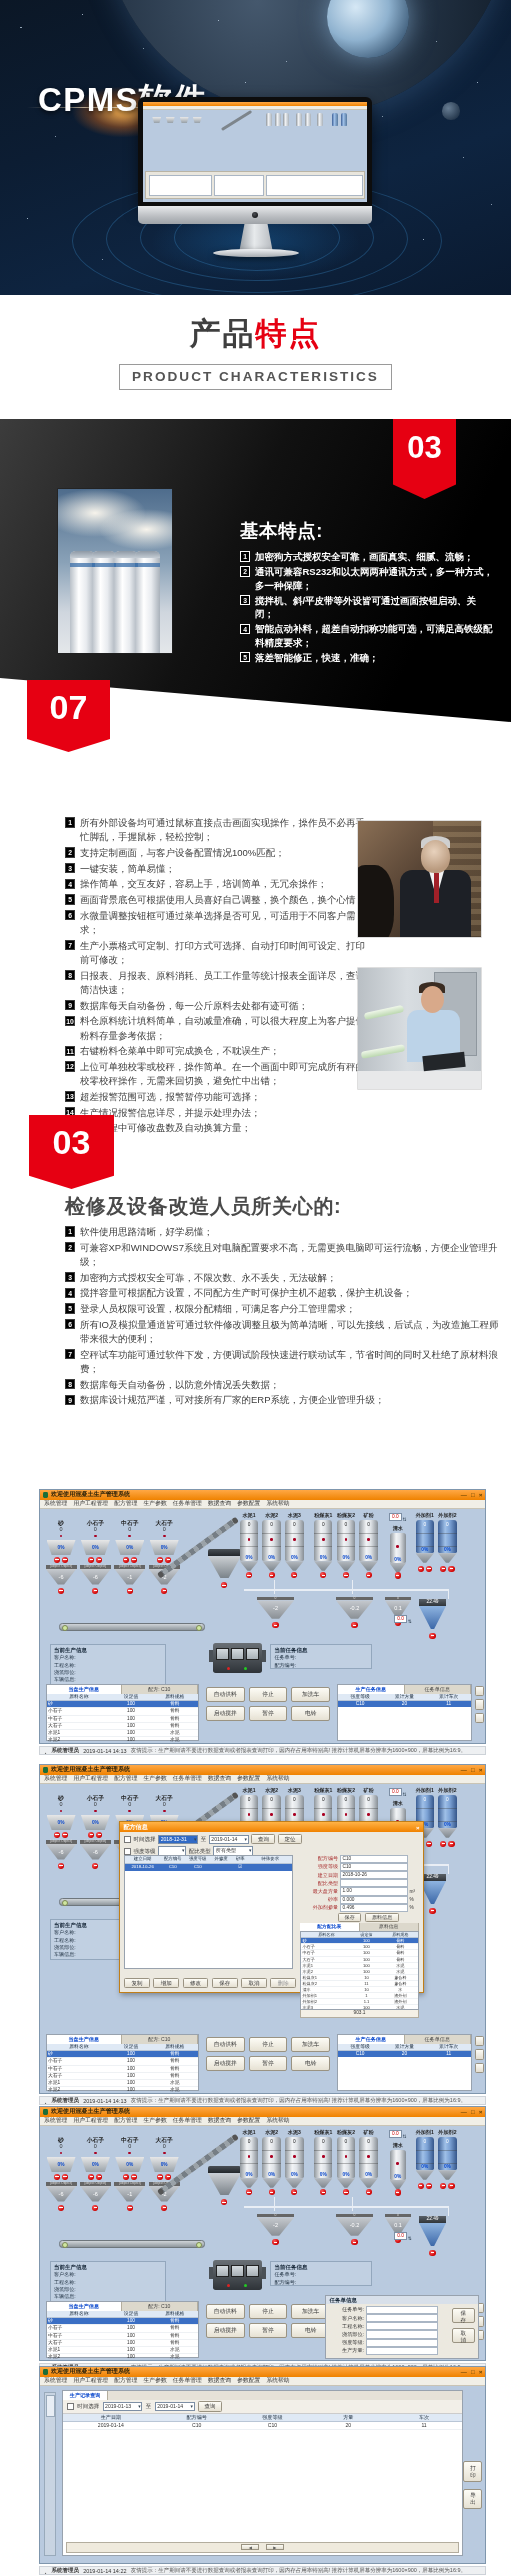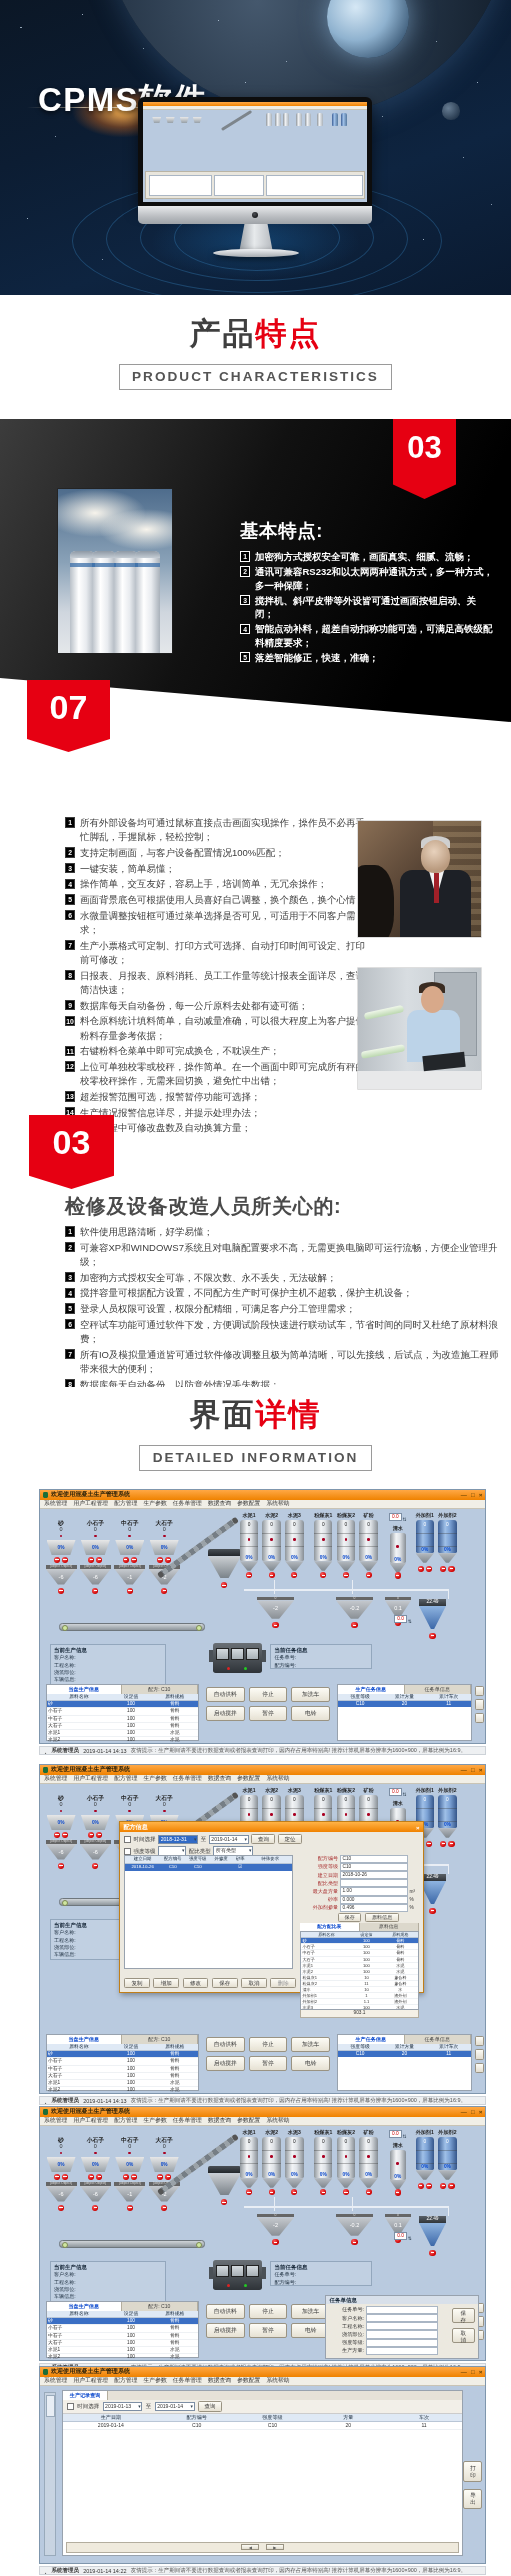--- a/index.html
+++ b/index.html
@@ -563,42 +563,36 @@
       <div class="feat">
         <span class="num"></span>
         <p>搅拌容量可根据配方设置，不同配方生产时可保护主机不超载，保护主机设备；</p>
       </div>
       <div class="feat">
         <span class="num"></span>
         <p>登录人员权限可设置，权限分配精细，可满足客户分工管理需求；</p>
       </div>
       <div class="feat">
         <span class="num"></span>
+        <p>所有IO及模拟量通道皆可通过软件修改调整且极为简单清晰，可以先接线，后试点，为改造施工程师带来很大的便利；</p>
+      </div>
+      <div class="feat">
+        <span class="num"></span>
         <p>空秤试车功能可通过软件下发，方便调试阶段快速进行联动试车，节省时间的同时又杜绝了原材料浪费；</p>
       </div>
       <div class="feat">
         <span class="num"></span>
-        <p>所有IO及模拟量通道皆可通过软件修改调整且极为简单清晰，可以先接线，后试点，为改造施工程师带来很大的便利；</p>
-      </div>
-      <div class="feat">
-        <span class="num"></span>
         <p>数据库每天自动备份，以防意外情况丢失数据；</p>
       </div>
       <div class="feat">
         <span class="num"></span>
         <p>数据库设计规范严谨，可对接所有厂家的ERP系统，方便企业管理升级；</p>
       </div>
     </div>
 
-  <section class="band band-detail">
-    <h2 class="band-cn">
-      <span class="cn-gray">界面</span><span class="cn-red">详情</span>
-    </h2>
-    <div><span class="en-box">DETAILED INFORMATION</span></div>
-  </section>
 
   <div class="shot shot--s1">
     <div>
         <div class="monitor">
       <div class="mtbar">
         <span class="mt-ico"></span>
         <span class="mt-title">欢迎使用混凝土生产管理系统</span>
         <span class="mt-ctrl">
           <i>—</i>
           <i>□</i>

